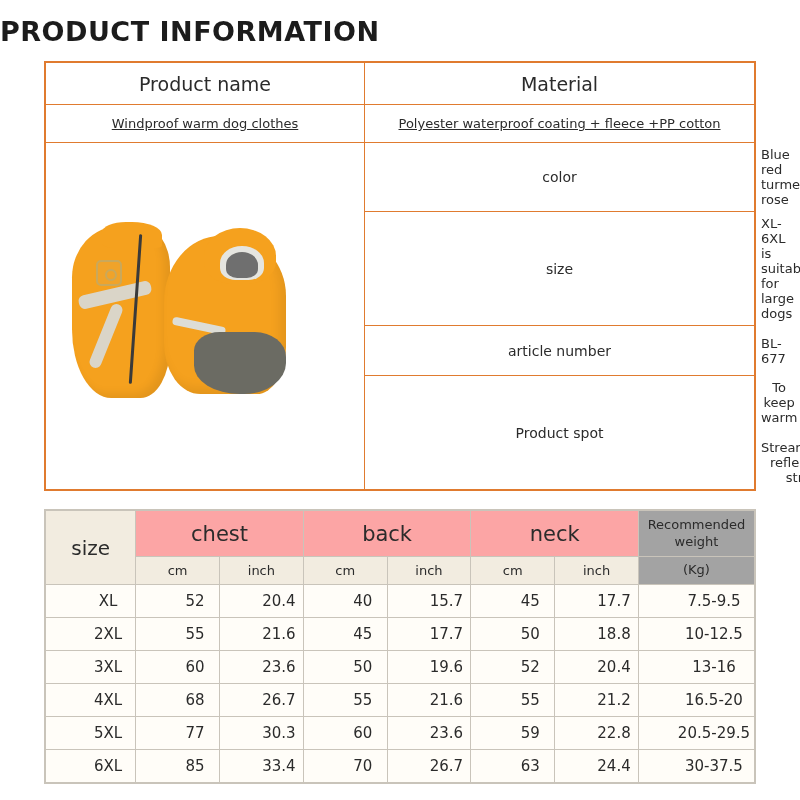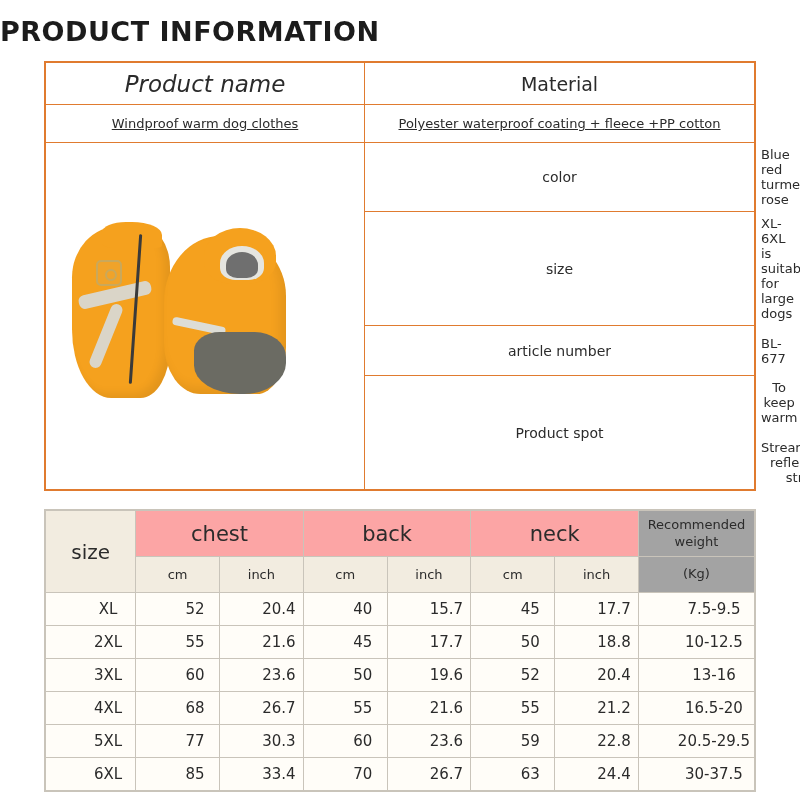--- a/index.html
+++ b/index.html
@@ -39,21 +39,21 @@
     border-collapse: collapse;
     table-layout: fixed;
   }
   table.info td {
     border: 1px solid #e07b2f;
     text-align: center;
     vertical-align: middle;
     color: #2b2b2b;
     padding: 4px 6px;
   }
-  .hdr-name  { font-size: 23px; height: 42px; font-style: italic; }
+  .hdr-name  { font-size: 19px; height: 42px; }
   .hdr-mat   { font-size: 19px; height: 42px; }
   .row-val   { font-size: 13px; height: 38px; text-decoration: underline; }
   .lbl       { font-size: 14px; }
   .val       { font-size: 13px; }
   .img-cell {
     padding: 0;
     border-right: 1px solid #e07b2f;
     background: #ffffff;
   }
   .bright-val {
@@ -181,21 +181,21 @@
     font-weight: normal;
     color: #2b2b2b;
   }
   .sz-head-main {
     font-size: 21px;
     height: 46px;
     background: #fca5a5;
   }
   .sz-head-sub {
     font-size: 13px;
-    height: 36px;
+    height: 28px;
     background: #f2ece0;
   }
   .sz-size-label {
     font-size: 20px;
     background: #f2ece0;
   }
   .sz-rec {
     font-size: 13px;
     line-height: 1.25;
     background: #a3a3a3;

